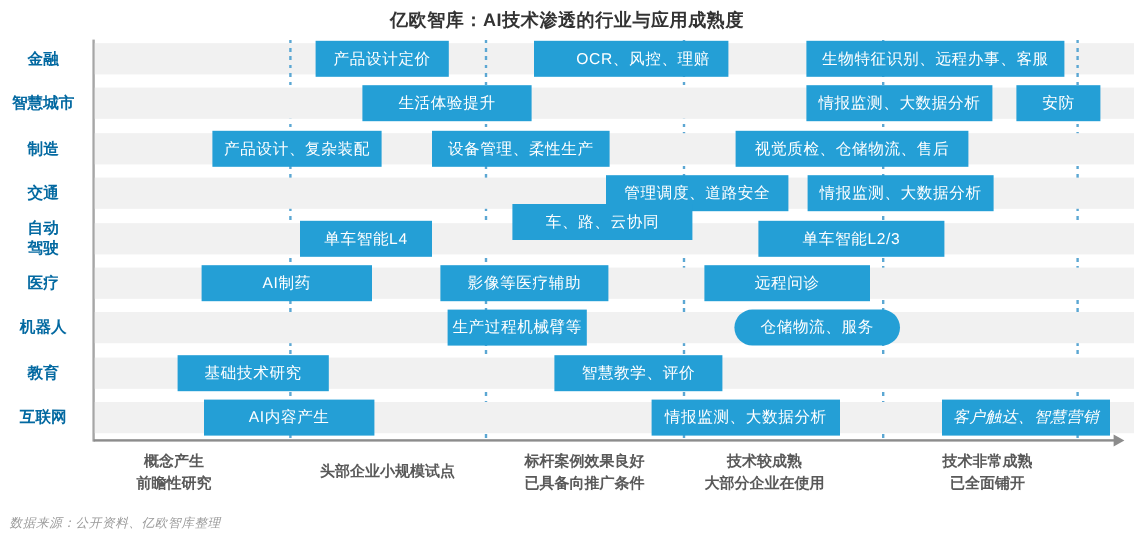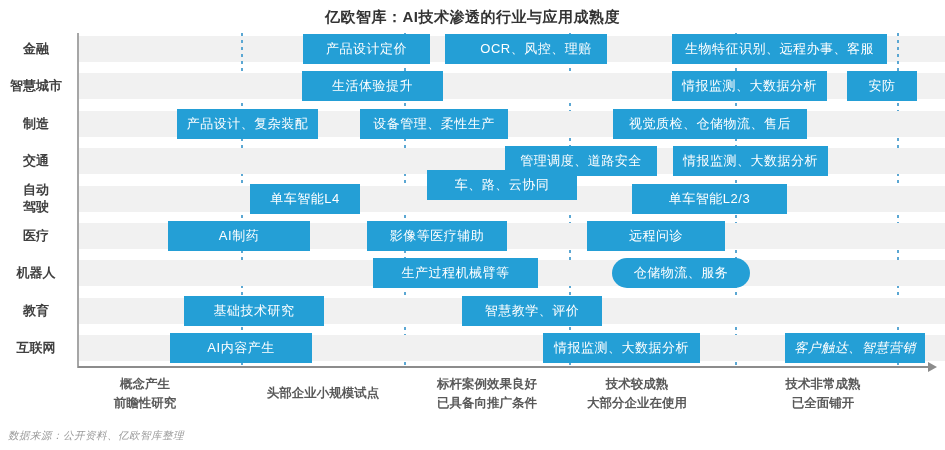--- a/index.html
+++ b/index.html
@@ -14,21 +14,21 @@
   .plot{position:absolute;top:33px;left:0;width:945px;height:335px;}
   .yaxis{position:absolute;left:77px;top:0;width:2px;height:335px;background:#a6a6a6;}
   .xaxis{position:absolute;left:78px;top:333px;width:852px;height:2px;background:#8c8c8c;}
   .xarrow{
     position:absolute;left:928px;top:329px;width:0;height:0;
     border-left:9px solid #8c8c8c;border-top:5px solid transparent;border-bottom:5px solid transparent;
   }
   .band{position:absolute;left:79px;width:866px;height:26px;background:#f1f1f1;}
   .rowlabel{
     position:absolute;left:0;width:72px;height:40px;display:flex;align-items:center;justify-content:center;
-    text-align:center;font-size:13px;font-weight:bold;color:#404040;line-height:1.25;white-space:pre-line;
+    text-align:center;font-size:13px;font-weight:bold;color:#0369a1;line-height:1.25;white-space:pre-line;
   }
   .divider{
     position:absolute;top:0;width:2px;height:334px;
     background:repeating-linear-gradient(180deg,#5ba7d3 0 3px,transparent 3px 7px);
   }
   .box{
     position:absolute;height:30px;background:#249fd6;color:#fff;font-size:13px;
     display:flex;align-items:center;justify-content:center;white-space:nowrap;
     z-index:3;letter-spacing:.5px;
   }
@@ -52,21 +52,21 @@
     <div class="yaxis"></div>
     <div class="xaxis"></div>
     <div class="xarrow"></div>
   <div class="band" style="top: 3px;"></div>
       <div class="rowlabel" style="top: -4px;">金融</div>
       <div class="divider" style="left: 241px;"></div>
       <div class="divider" style="left: 404px;"></div>
       <div class="divider" style="left: 569px;"></div>
       <div class="divider" style="left: 735px;"></div>
       <div class="divider" style="left: 897px;"></div>
-      <div class="box" style="left: 263px; width: 127px; top: 1px; margin-left: 40px;">产品设计定价</div>
+      <div class="box" style="left: 263px; width: 111px; top: 1px;">产品设计定价</div>
       <div class="box" style="left: 445px; width: 142px; top: 1px; padding-left: 20px;">OCR、风控、理赔</div>
       <div class="box" style="left: 672px; width: 215px; top: 1px;">生物特征识别、远程办事、客服</div>
       <div class="band" style="top: 40.4px;"></div>
       <div class="rowlabel" style="top: 33.4px;">智慧城市</div>
       <div class="box" style="left: 302px; width: 141px; top: 38.4px;">生活体验提升</div>
       <div class="box" style="left: 672px; width: 155px; top: 38.4px;">情报监测、大数据分析</div>
       <div class="box" style="left: 847px; width: 70px; top: 38.4px;">安防</div>
       <div class="band" style="top: 77.8px;"></div>
       <div class="rowlabel" style="top: 70.8px;">制造</div>
       <div class="box" style="left: 177px; width: 141px; top: 75.8px;">产品设计、复杂装配</div>
@@ -82,25 +82,25 @@
       <div class="box" style="left: 250px; width: 110px; top: 150.6px;">单车智能L4</div>
       <div class="box" style="left: 427px; width: 150px; top: 137px;">车、路、云协同</div>
       <div class="box" style="left: 632px; width: 155px; top: 150.6px;">单车智能L2/3</div>
       <div class="band" style="top: 190px;"></div>
       <div class="rowlabel" style="top: 183px;">医疗</div>
       <div class="box" style="left: 168px; width: 142px; top: 188px;">AI制药</div>
       <div class="box" style="left: 367px; width: 140px; top: 188px;">影像等医疗辅助</div>
       <div class="box" style="left: 587px; width: 138px; top: 188px;">远程问诊</div>
       <div class="band" style="top: 227.4px;"></div>
       <div class="rowlabel" style="top: 220.4px;">机器人</div>
-      <div class="box" style="left: 373px; width: 165px; top: 225.4px;">生产过程机械臂等</div>
+      <div class="box" style="left: 373px; width: 116px; top: 225.4px;">生产过程机械臂等</div>
       <div class="box" style="left: 612px; width: 138px; top: 225.4px; border-radius: 15px;">仓储物流、服务</div>
       <div class="band" style="top: 264.8px;"></div>
       <div class="rowlabel" style="top: 257.8px;">教育</div>
-      <div class="box" style="left: 148px; width: 140px; top: 262.8px; margin-left: 36px;">基础技术研究</div>
+      <div class="box" style="left: 148px; width: 126px; top: 262.8px;">基础技术研究</div>
       <div class="box" style="left: 462px; width: 140px; top: 262.8px;">智慧教学、评价</div>
       <div class="band" style="top: 302.2px;"></div>
       <div class="rowlabel" style="top: 295.2px;">互联网</div>
       <div class="box" style="left: 170px; width: 142px; top: 300.2px;">AI内容产生</div>
       <div class="box" style="left: 543px; width: 157px; top: 300.2px;">情报监测、大数据分析</div>
       <div class="box" style="left: 785px; width: 140px; top: 300.2px; font-style: italic;">客户触达、智慧营销</div>
     </div>
 
   <div class="stages">
       <div class="stage" style="left: 228px;">头部企业小规模试点</div>

